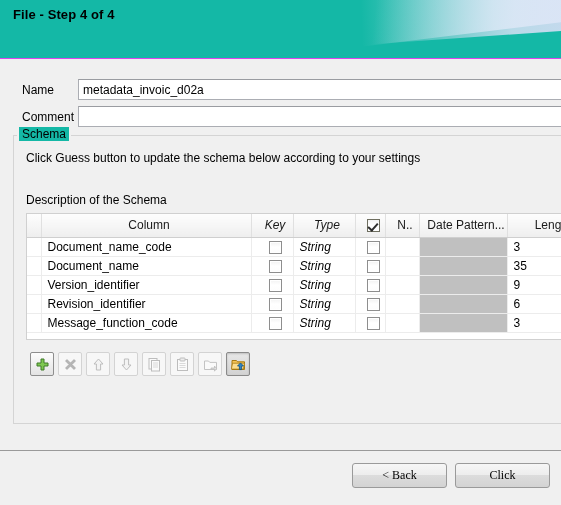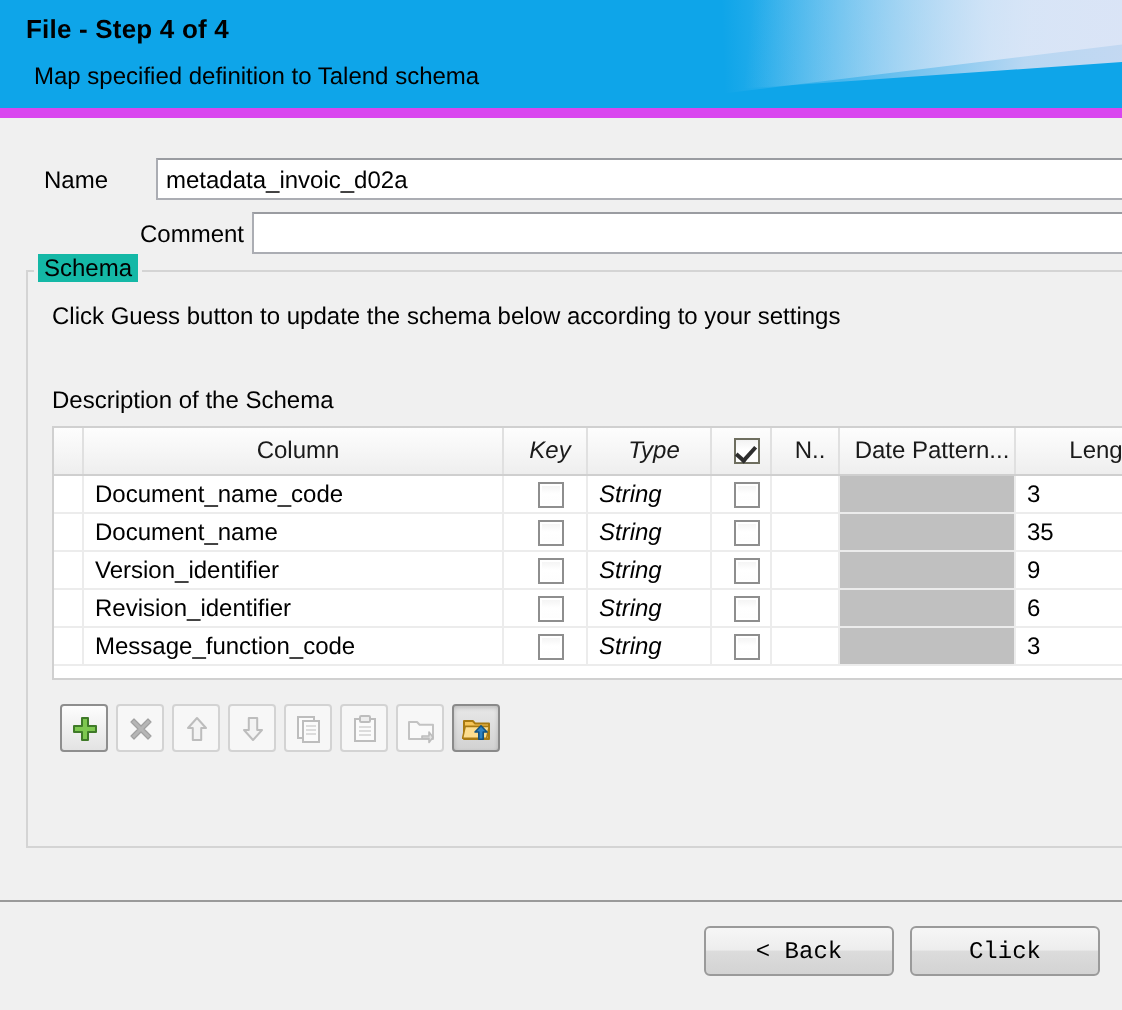--- a/index.html
+++ b/index.html
@@ -14,23 +14,23 @@
     font-family: "Liberation Sans", sans-serif;
     font-size: 12px;
     color: #000;
     -webkit-font-smoothing: antialiased;
   }
 
   
   .wizard-header {
     position: relative;
     height: 59px;
-    background: #0ea5e9;
+    background: #14b8a6;
     overflow: hidden;
-    border-bottom: 5px solid #d946ef;
+    border-bottom: 1px solid #d946ef;
     box-sizing: border-box;
   }
   .wizard-header .swoosh {
     position: absolute;
     top: -52px;
     right: -40px;
     width: 300px;
     height: 80px;
     background: linear-gradient(100deg, rgba(255,255,255,0) 0%, rgba(222,230,246,0.0) 25%, rgba(214,224,244,0.85) 70%, rgba(205,217,241,1) 100%);
     transform: rotate(-4deg);
@@ -73,21 +73,21 @@
   
   .form-row {
     position: absolute;
     left: 0;
     right: 0;
     height: 21px;
     display: flex;
     align-items: center;
   }
   .form-row.name-row    { top: 20px; }
-  .form-row.comment-row { top: 47px; padding-left: 48px; }
+  .form-row.comment-row { top: 47px; }
   .form-label {
     width: 78px;
     padding-left: 22px;
     box-sizing: border-box;
     font-size: 12px;
   }
   .text-input {
     flex: 1;
     height: 21px;
     box-sizing: border-box;
@@ -281,21 +281,21 @@
     gap: 8px;
     box-sizing: border-box;
   }
   .btn {
     min-width: 95px;
     height: 25px;
     box-sizing: border-box;
     border: 1px solid #9a9a9a;
     border-radius: 3px;
     background: linear-gradient(to bottom, #f6f6f6 0%, #ededed 48%, #dcdcdc 50%, #d3d3d3 100%);
-    font-family: Liberation Mono, monospace;
+    font-family: Liberation Serif, serif;
     font-size: 12px;
     color: #000;
     cursor: default;
     padding: 0 10px;
   }
   .btn.disabled {
     color: #a4a4a4;
     border-color: #cfcfcf;
     background: linear-gradient(to bottom, #fafafa, #f1f1f1);
   }
@@ -307,21 +307,20 @@
     min-width: 99px;
   }
 </style>
 </head>
 <body>
 
 <div class="wizard-header">
   <div class="swoosh"></div>
   <div class="swoosh2"></div>
   <div class="wizard-title">File - Step 4 of 4</div>
-  <div class="wizard-subtitle">Map specified definition to Talend schema</div>
 </div>
 
 <div class="dialog-body">
 
   <div class="form-row name-row">
     <div class="form-label">Name</div>
     <input class="text-input" type="text" value="metadata_invoic_d02a" style="">
   </div>
 
   <div class="form-row comment-row">

